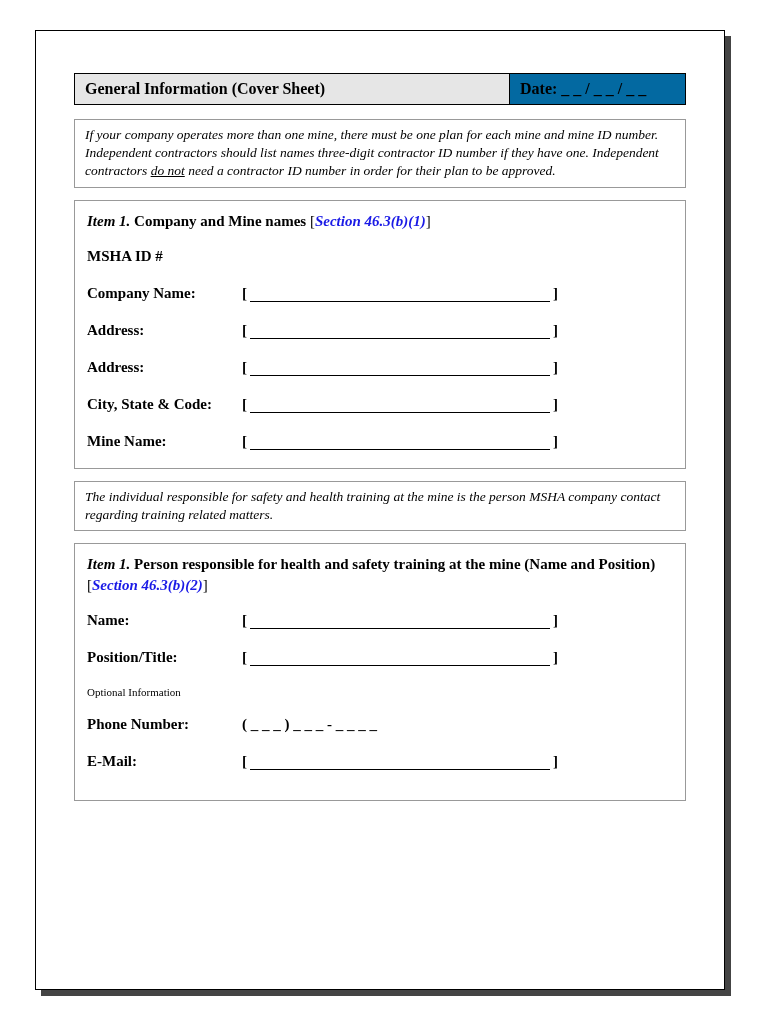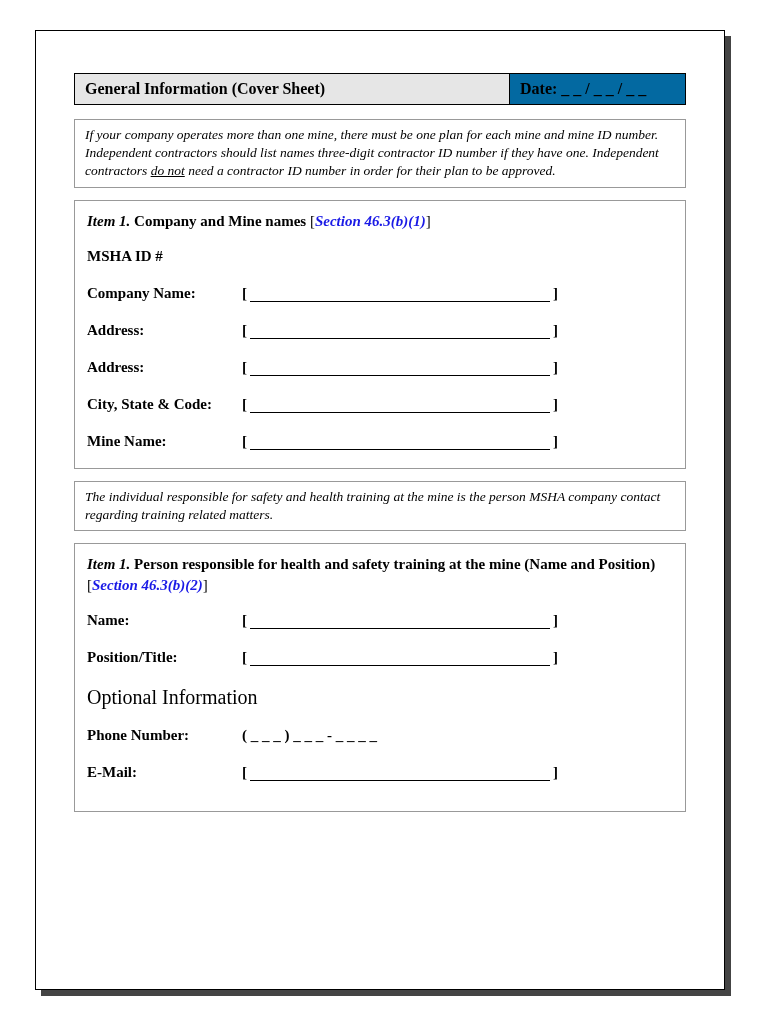--- a/index.html
+++ b/index.html
@@ -108,21 +108,21 @@
   }
   .underline-long {
     display: inline-block;
     border-bottom: 1px solid #000;
     width: 300px;
     height: 0.9em;
     vertical-align: baseline;
     margin: 0 3px;
   }
   .optional-label {
-    font-size: 20px;
+    font-size: 11px;
     margin-bottom: 18px;
     margin-top: 4px;
   }
 </style>
 </head>
 <body>
 
 <div class="page-shadow">
   <div class="page">
 

